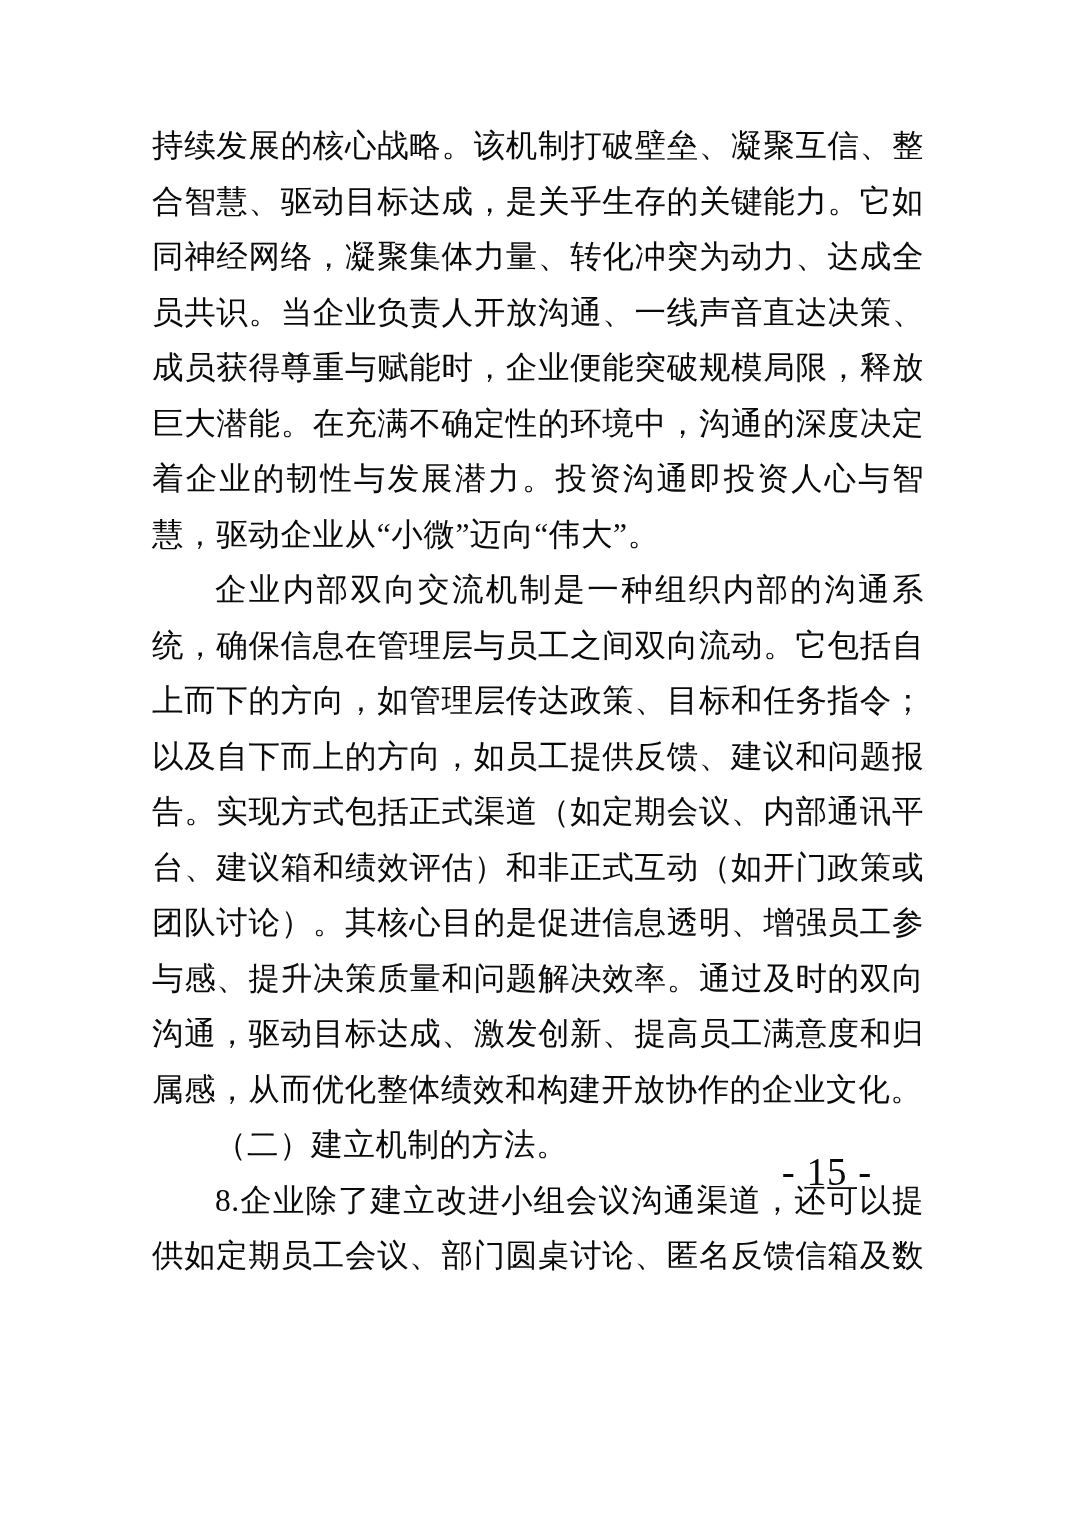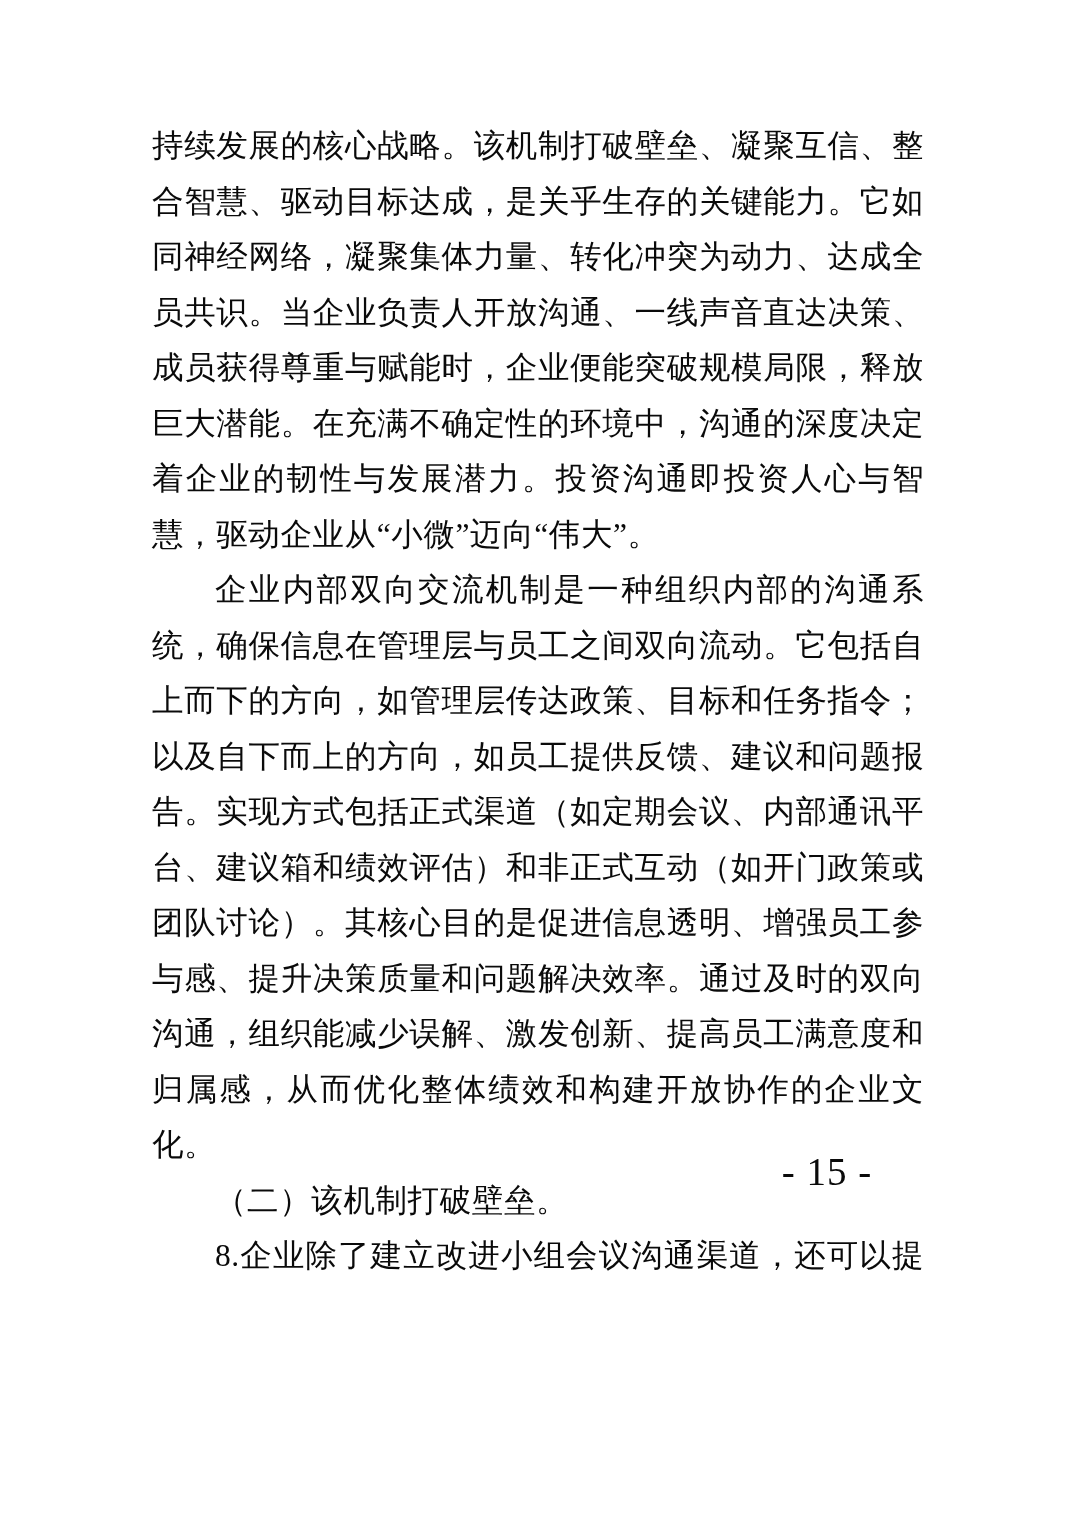--- a/index.html
+++ b/index.html
@@ -56,22 +56,22 @@
     display: inline-block;
   }
 </style>
 </head>
 <body>
 
 <div class="page">
 
   <div class="content">
     <p class="para">持续发展的核心战略。该机制打破壁垒、凝聚互信、整合智慧、驱动目标达成，是关乎生存的关键能力。它如同神经网络，凝聚集体力量、转化冲突为动力、达成全员共识。当企业负责人开放沟通、一线声音直达决策、成员获得尊重与赋能时，企业便能突破规模局限，释放巨大潜能。在充满不确定性的环境中，沟通的深度决定着企业的韧性与发展潜力。投资沟通即投资人心与智慧，驱动企业从“小微”迈向“伟大”。</p>
-    <p class="para indent">企业内部双向交流机制是一种组织内部的沟通系统，确保信息在管理层与员工之间双向流动。它包括自上而下的方向，如管理层传达政策、目标和任务指令；以及自下而上的方向，如员工提供反馈、建议和问题报告。实现方式包括正式渠道（如定期会议、内部通讯平台、建议箱和绩效评估）和非正式互动（如开门政策或团队讨论）。其核心目的是促进信息透明、增强员工参与感、提升决策质量和问题解决效率。通过及时的双向沟通，组织能减少误解、激发创新、提高员工满意度和归属感，从而优化整体绩效和构建开放协作的企业文化。</p>
-    <p class="para indent">（二）该机制打破壁垒。</p>
+    <p class="para indent">企业内部双向交流机制是一种组织内部的沟通系统，确保信息在管理层与员工之间双向流动。它包括自上而下的方向，如管理层传达政策、目标和任务指令；以及自下而上的方向，如员工提供反馈、建议和问题报告。实现方式包括正式渠道（如定期会议、内部通讯平台、建议箱和绩效评估）和非正式互动（如开门政策或团队讨论）。其核心目的是促进信息透明、增强员工参与感、提升决策质量和问题解决效率。通过及时的双向沟通，驱动目标达成、激发创新、提高员工满意度和归属感，从而优化整体绩效和构建开放协作的企业文化。</p>
+    <p class="para indent">（二）建立机制的方法。</p>
     <p class="para indent">8.企业除了建立改进小组会议沟通渠道，还可以提供如定期员工会议、部门圆桌讨论、匿名反馈信箱及数字化平台（如企业微信或钉钉群组），确保信息能在管理层与一线员工之间顺畅流动。</p>
   </div>
 
   <div class="page-number">
     <span class="pn-inner">- 15 -</span>
   </div>
 
 </div>
 
 </body></html>

